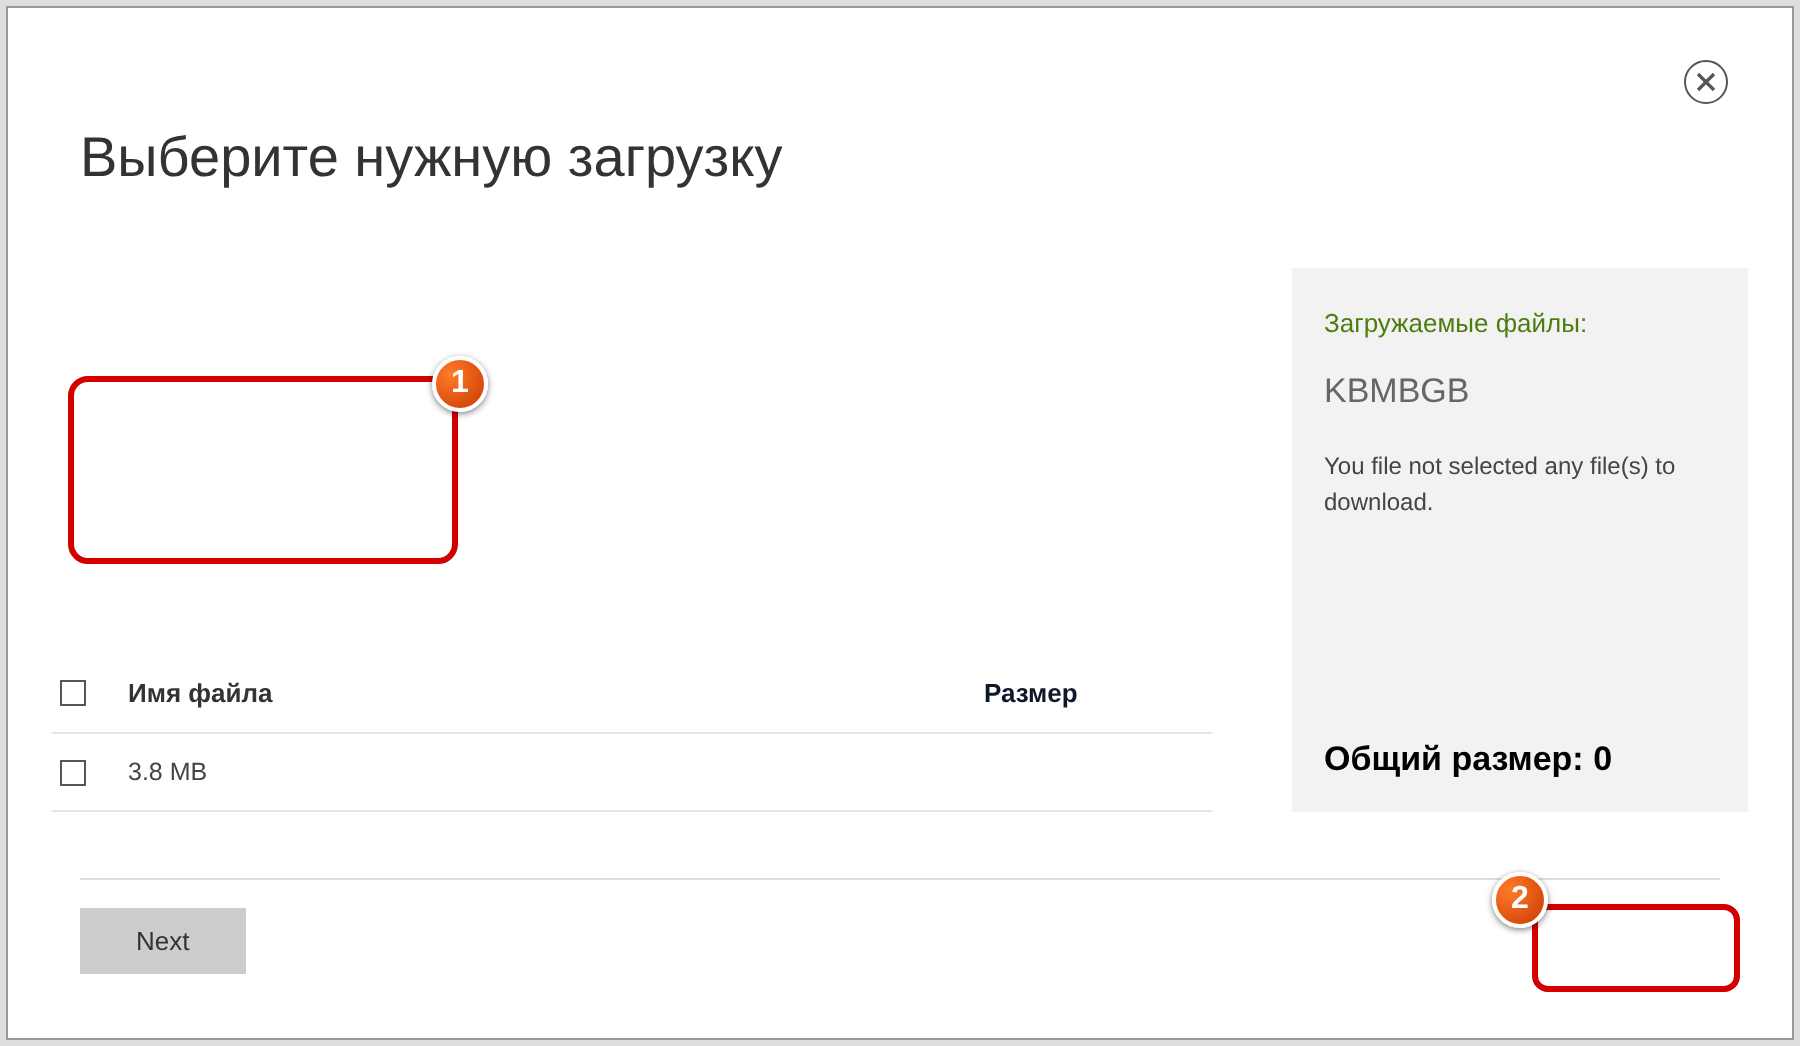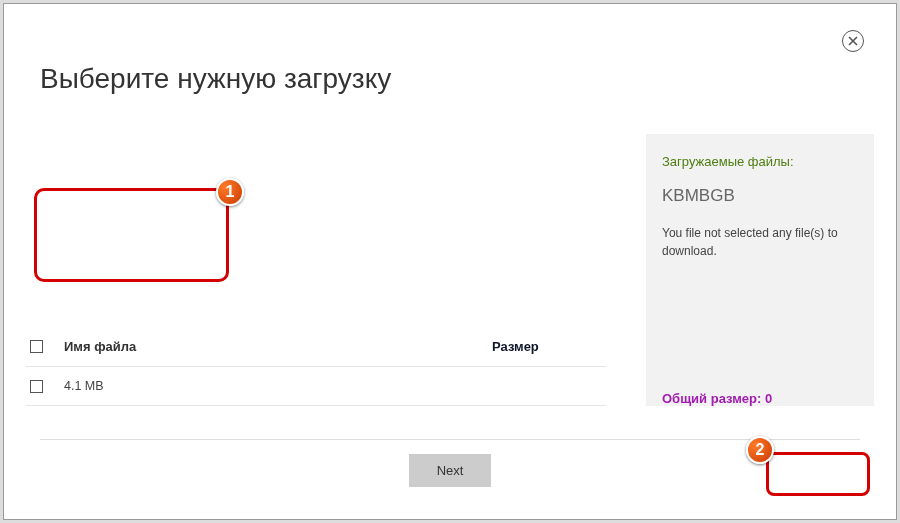--- a/index.html
+++ b/index.html
@@ -79,35 +79,35 @@
       background: #f2f2f2;
       padding: 20px 16px;
       height: 272px;
       position: relative;
     }
     .right .h { font-size: 13px; color: #4d7c0f; margin-bottom: 17px; }
     .right .sub { font-size: 17px; color: #666; margin-bottom: 18px; }
     .right .msg { font-size: 12px; color: #444; line-height: 1.5; }
     .right .total {
       position: absolute;
-      bottom: 0;
+      bottom: 16px;
       left: 16px;
-      font-size: 13px;
+      font-size: 17px;
       font-weight: 700;
-      color: #a21caf;
+      color: #000000;
     }
     .footer {
       position: absolute;
       left: 14px;
       right: 14px;
       bottom: 18px;
       border-top: 1px solid #ddd;
       padding-top: 14px;
       display: flex;
-      justify-content: center;
+      justify-content: flex-start;
     }
     .next-btn {
       background: #ccc;
       border: none;
       color: #333;
       font-size: 13px;
       padding: 9px 28px;
       cursor: pointer;
     }
     
@@ -155,21 +155,21 @@
         <div class="col-check">
             <span class="checkbox"></span>
           </div>
         <div class="col-name">Имя файла</div>
         <div class="col-size">Размер</div>
       </div>
       <div class="table-row">
         <div class="col-check">
             <span class="checkbox"></span>
           </div>
-        <div class="col-size">4.1 MB</div>
+        <div class="col-size">3.8 MB</div>
       </div>
     </div>
 
     <div class="right">
       <div class="h">Загружаемые файлы:</div>
       <div class="sub">KBMBGB</div>
       <div class="msg">You file not selected any file(s) to download.</div>
       <div class="total">Общий размер: 0</div>
     </div>
   </div>

